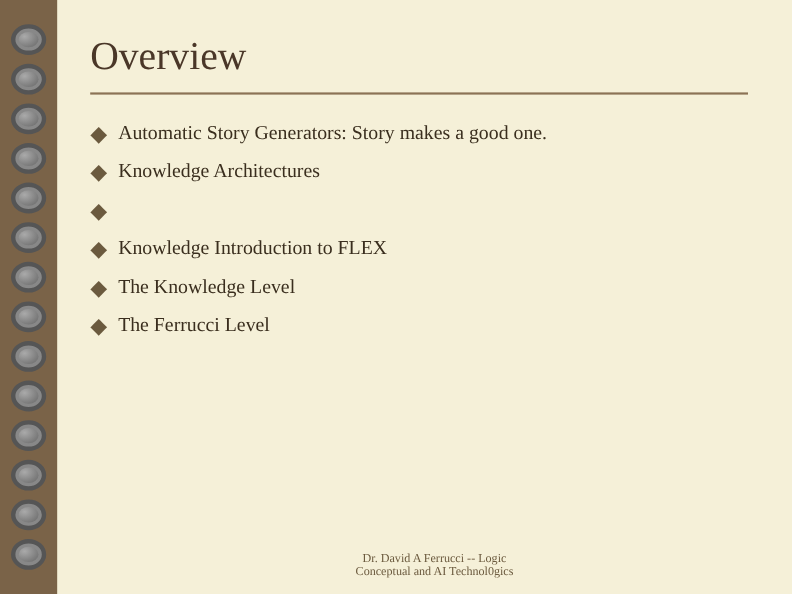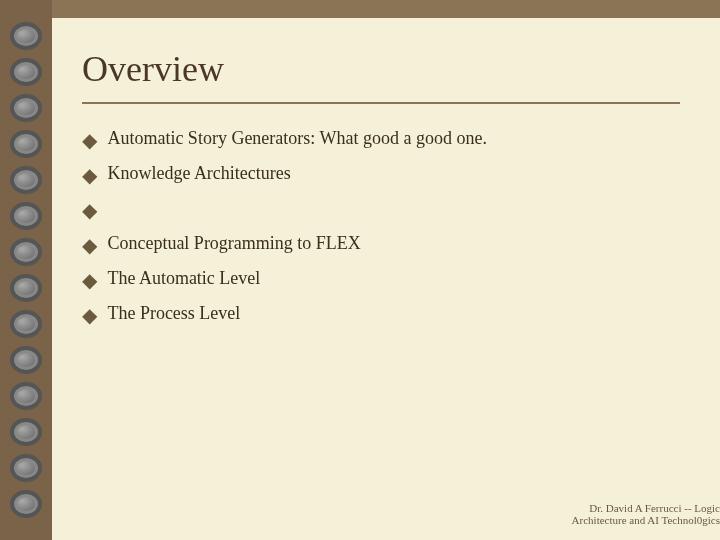--- a/index.html
+++ b/index.html
@@ -50,21 +50,20 @@
       background: radial-gradient(ellipse at 30% 30%, #aaa, #666);
     }
 
     .slide-content {
       flex: 1;
       background-color: #f5f0d8;
       display: flex;
       flex-direction: column;
       padding: 30px 40px 20px 30px;
       position: relative;
-      margin-top: 18px;
     }
 
     .title {
       font-size: 36px;
       font-weight: normal;
       color: #4a3728;
       margin-bottom: 12px;
       font-style: normal;
     }
 
@@ -97,21 +96,21 @@
       flex-shrink: 0;
       margin-top: 1px;
       line-height: 1.3;
     }
 
     .footer {
       position: absolute;
       bottom: 14px;
       left: 0;
       right: 0;
-      text-align: right;
+      text-align: center;
       font-size: 11px;
       color: #6b5a3e;
       padding-left: 18px;
     }
   </style>
 </head>
 <body>
 
 <div class="spiral-binding">
 <div class="spiral-coil"></div>
@@ -130,40 +129,40 @@
     <div class="spiral-coil"></div>
   </div>
 
 <div class="slide-content">
   <h1 class="title">Overview</h1>
   <div class="divider"></div>
 
   <ul class="bullet-list">
   <li class="bullet-item">
         <span class="bullet-diamond">◆</span>
-        <span>Automatic Story Generators: What good a good one.</span>
+        <span>Automatic Story Generators: Story makes a good one.</span>
       </li>
       <li class="bullet-item">
         <span class="bullet-diamond">◆</span>
         <span>Knowledge Architectures</span>
       </li>
       <li class="bullet-item">
         <span class="bullet-diamond">◆</span>
       </li>
       <li class="bullet-item">
         <span class="bullet-diamond">◆</span>
-        <span>Conceptual Programming to FLEX</span>
+        <span>Knowledge Introduction to FLEX</span>
       </li>
       <li class="bullet-item">
         <span class="bullet-diamond">◆</span>
-        <span>The Automatic Level</span>
+        <span>The Knowledge Level</span>
       </li>
       <li class="bullet-item">
         <span class="bullet-diamond">◆</span>
-        <span>The Process Level</span>
+        <span>The Ferrucci Level</span>
       </li>
     </ul>
 
   <div class="footer">
     <div>Dr. David A Ferrucci  -- Logic</div>
-    <div>Architecture and AI Technol0gics</div>
+    <div>Conceptual and AI Technol0gics</div>
   </div>
 </div>
 
 </body></html>

